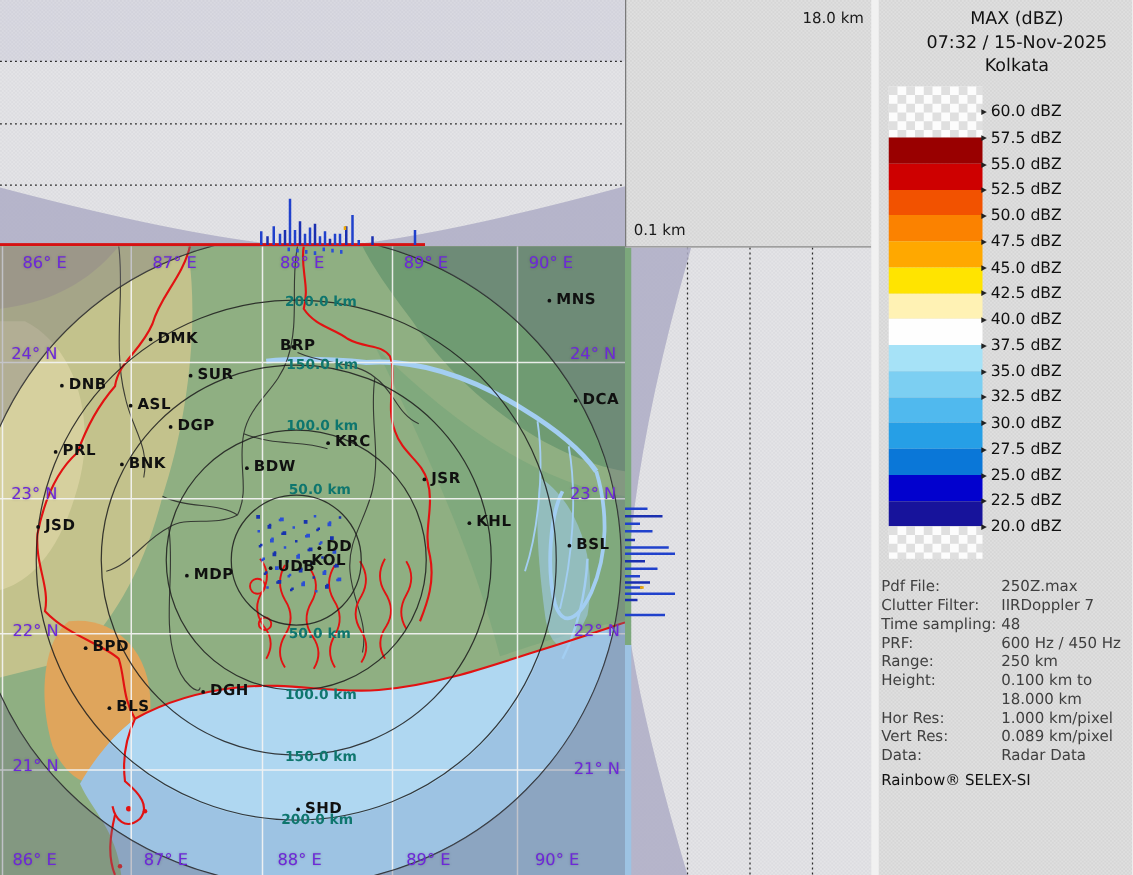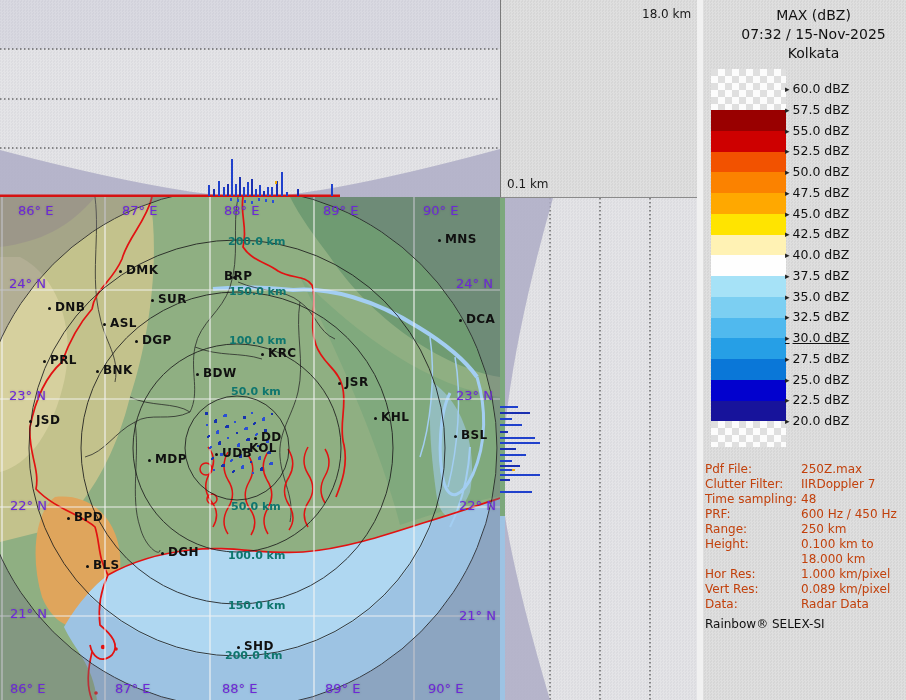--- a/index.html
+++ b/index.html
@@ -32,21 +32,21 @@
   .header-block{position:absolute;left:0;top:6px;width:221px;text-align:center;color:#111;}
   .header-line{font-size:14px;line-height:19px;white-space:nowrap;}
   .checker{background:repeating-conic-gradient(#FCFCFC 0% 25%, #DFDFDF 0% 50%);background-size:14px 14px;}
   #checker-top{position:absolute;left:8px;top:69px;width:75px;height:41px;}
   #legend-bands{position:absolute;left:8px;top:110px;width:75px;}
   .band{width:75px;height:20.75px;}
   #checker-bottom{position:absolute;left:8px;top:421px;width:75px;height:26px;}
   .legend-label{position:absolute;left:82px;font-size:12.5px;color:#111;white-space:nowrap;height:14px;line-height:14px;}
   .legend-label .arr{font-size:9px;margin-right:3px;vertical-align:1px;color:#222;}
   #info-rows{position:absolute;left:2px;top:462px;width:200px;}
-  .info-row{display:flex;font-size:12px;color:#c2410c;line-height:15px;}
+  .info-row{display:flex;font-size:12px;color:#404040;line-height:15px;}
   .info-label{width:96px;flex:none;white-space:nowrap;}
   .info-value{white-space:pre-line;}
   #info-footer{position:absolute;left:2px;top:617px;font-size:12px;color:#111;white-space:nowrap;}
   .maplabel{position:absolute;white-space:nowrap;pointer-events:none;}
   .city{font-size:12px;font-weight:700;color:#101010;letter-spacing:0.4px;}
   .citydot{position:absolute;width:3px;height:3px;background:#101010;border-radius:50%;}
   .ringlabel{font-size:11px;color:#0f766e;font-weight:bold;}
   .gratlabel{font-size:13px;color:#6d28d9;text-shadow:0 0 2px rgba(60,60,60,.35);}
   svg{display:block;}
 </style>
@@ -399,21 +399,21 @@
         <div class="legend-label" style="top: 123.5px;"><span class="arr">▸</span><span>55.0 dBZ</span></div>
         <div class="legend-label" style="top: 144.25px;"><span class="arr">▸</span><span>52.5 dBZ</span></div>
         <div class="legend-label" style="top: 165px;"><span class="arr">▸</span><span>50.0 dBZ</span></div>
         <div class="legend-label" style="top: 185.75px;"><span class="arr">▸</span><span>47.5 dBZ</span></div>
         <div class="legend-label" style="top: 206.5px;"><span class="arr">▸</span><span>45.0 dBZ</span></div>
         <div class="legend-label" style="top: 227.25px;"><span class="arr">▸</span><span>42.5 dBZ</span></div>
         <div class="legend-label" style="top: 248px;"><span class="arr">▸</span><span>40.0 dBZ</span></div>
         <div class="legend-label" style="top: 268.75px;"><span class="arr">▸</span><span>37.5 dBZ</span></div>
         <div class="legend-label" style="top: 289.5px;"><span class="arr">▸</span><span>35.0 dBZ</span></div>
         <div class="legend-label" style="top: 310.25px;"><span class="arr">▸</span><span>32.5 dBZ</span></div>
-        <div class="legend-label" style="top: 331px; text-decoration: underline;"><span class="arr">▸</span><span>30.0 dBZ</span></div>
+        <div class="legend-label" style="top: 331px;"><span class="arr">▸</span><span>30.0 dBZ</span></div>
         <div class="legend-label" style="top: 351.75px;"><span class="arr">▸</span><span>27.5 dBZ</span></div>
         <div class="legend-label" style="top: 372.5px;"><span class="arr">▸</span><span>25.0 dBZ</span></div>
         <div class="legend-label" style="top: 393.25px;"><span class="arr">▸</span><span>22.5 dBZ</span></div>
         <div class="legend-label" style="top: 414px;"><span class="arr">▸</span><span>20.0 dBZ</span></div>
       </div>
 
     <div id="info-rows">
         <div class="info-row">
           <div class="info-label">Pdf File:</div>
           <div class="info-value">250Z.max</div>

